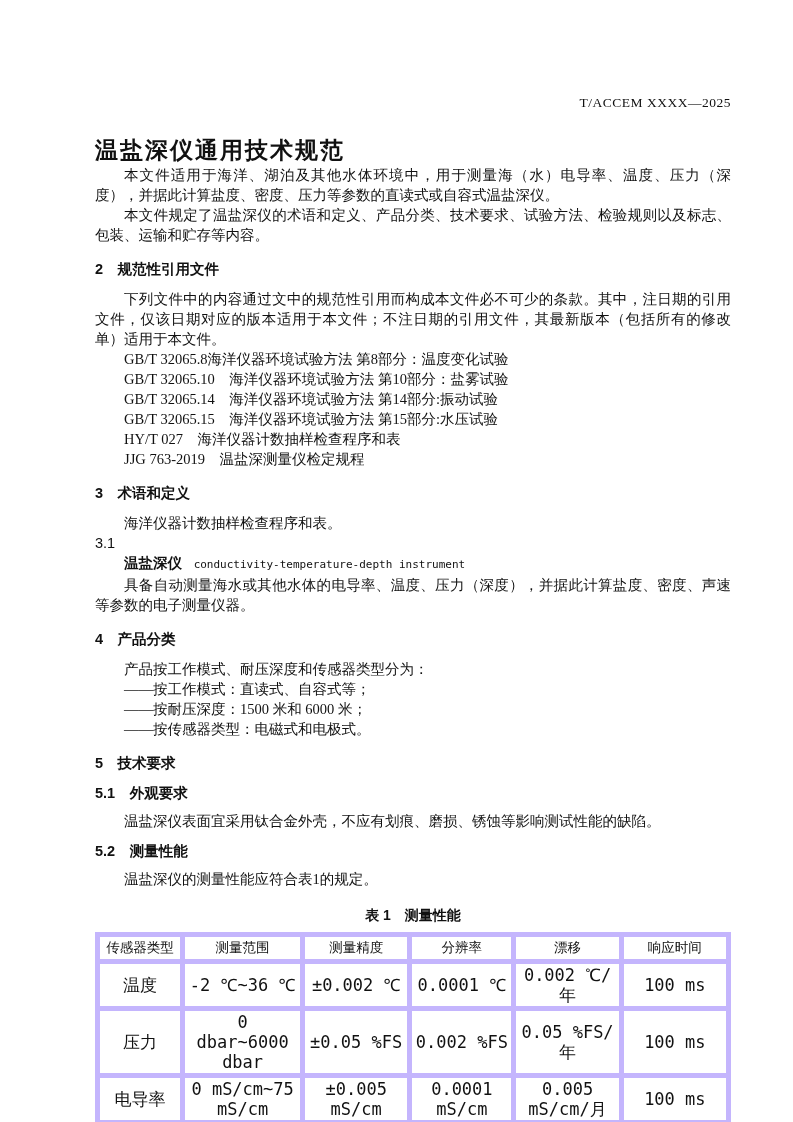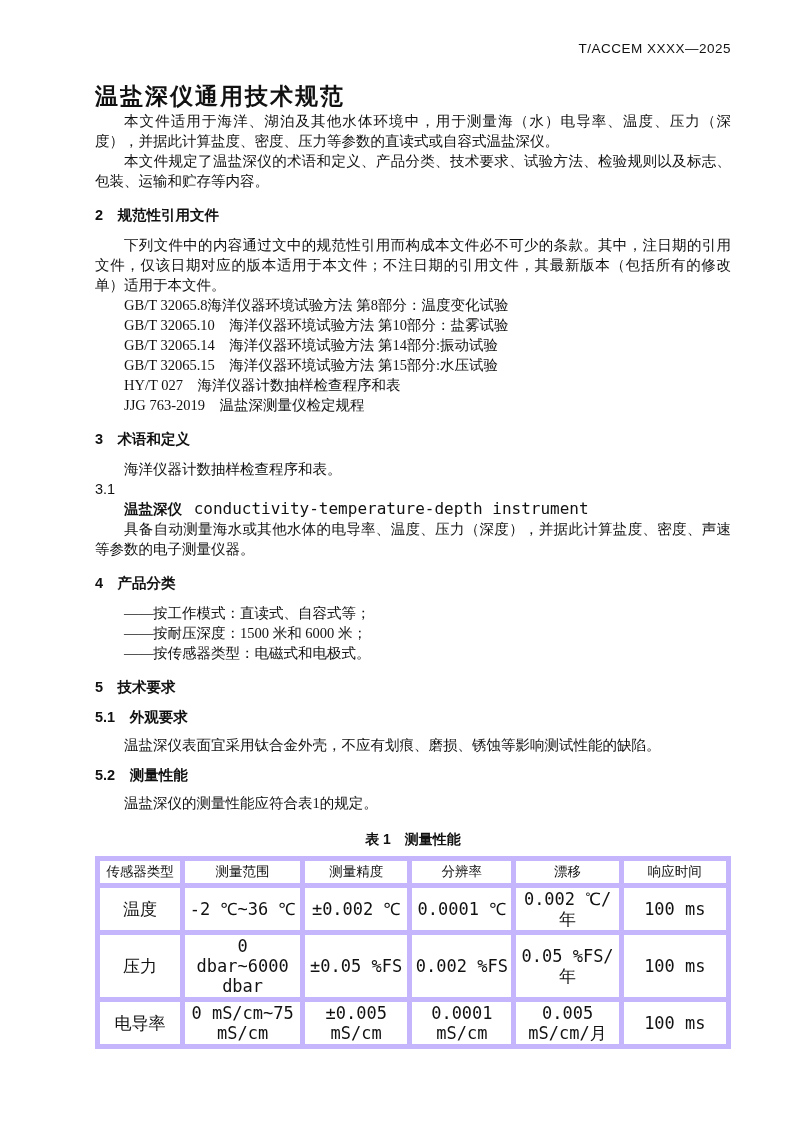--- a/index.html
+++ b/index.html
@@ -15,23 +15,23 @@
     font-size: 14.5px;
     line-height: 20px;
   }
   .content {
     position: absolute;
     left: 95px;
     right: 62px;
     top: 0;
   }
   .doc-ref {
-    padding-top: 39px;
+    padding-top: 93px;
     text-align: right;
-    font-family: Liberation Sans, sans-serif;
+    font-family: Liberation Serif, serif;
     font-size: 13.5px;
     letter-spacing: 0.5px;
     font-weight: 500;
   }
   .doc-title {
     margin-top: 22px;
     text-align: left;
     font-family: "Liberation Sans", "DejaVu Sans", sans-serif;
     font-weight: bold;
     font-size: 23px;
@@ -66,21 +66,21 @@
     font-family: "Liberation Sans", "DejaVu Sans", sans-serif;
     margin: 0;
   }
   .term-line { padding-left: 2em; margin: 0; }
   .term-zh {
     font-family: "Liberation Sans", "DejaVu Sans", sans-serif;
     font-weight: bold;
   }
   .term-en {
     font-family: "DejaVu Sans Mono", "Liberation Mono", monospace;
-    font-size: 16px;
+    font-size: 11px;
     margin-left: 8px;
   }
   .table-caption {
     margin-top: 16px;
     text-align: center;
     font-family: "Liberation Sans", "DejaVu Sans", sans-serif;
     font-weight: bold;
     font-size: 14px;
   }
   table.perf {
@@ -132,20 +132,21 @@
     <div class="h-sec">3　术语和定义</div>
     <p class="para">海洋仪器计数抽样检查程序和表。</p>
     <div class="term-number">3.1</div>
     <div class="term-line">
       <span class="term-zh">温盐深仪</span>
       <span class="term-en">conductivity-temperature-depth instrument</span>
     </div>
     <p class="para">具备自动测量海水或其他水体的电导率、温度、压力（深度），并据此计算盐度、密度、声速等参数的电子测量仪器。</p>
 
     <div class="h-sec">4　产品分类</div>
+    <div class="ref-line">产品按工作模式、耐压深度和传感器类型分为：</div>
     <div class="dash-item">——按工作模式：直读式、自容式等；</div>
     <div class="dash-item">——按耐压深度：1500 米和 6000 米；</div>
     <div class="dash-item">——按传感器类型：电磁式和电极式。</div>
 
     <div class="h-sec">5　技术要求</div>
     <div class="h-sub">5.1　外观要求</div>
     <p class="para">温盐深仪表面宜采用钛合金外壳，不应有划痕、磨损、锈蚀等影响测试性能的缺陷。</p>
     <div class="h-sub">5.2　测量性能</div>
     <p class="para">温盐深仪的测量性能应符合表1的规定。</p>
 

